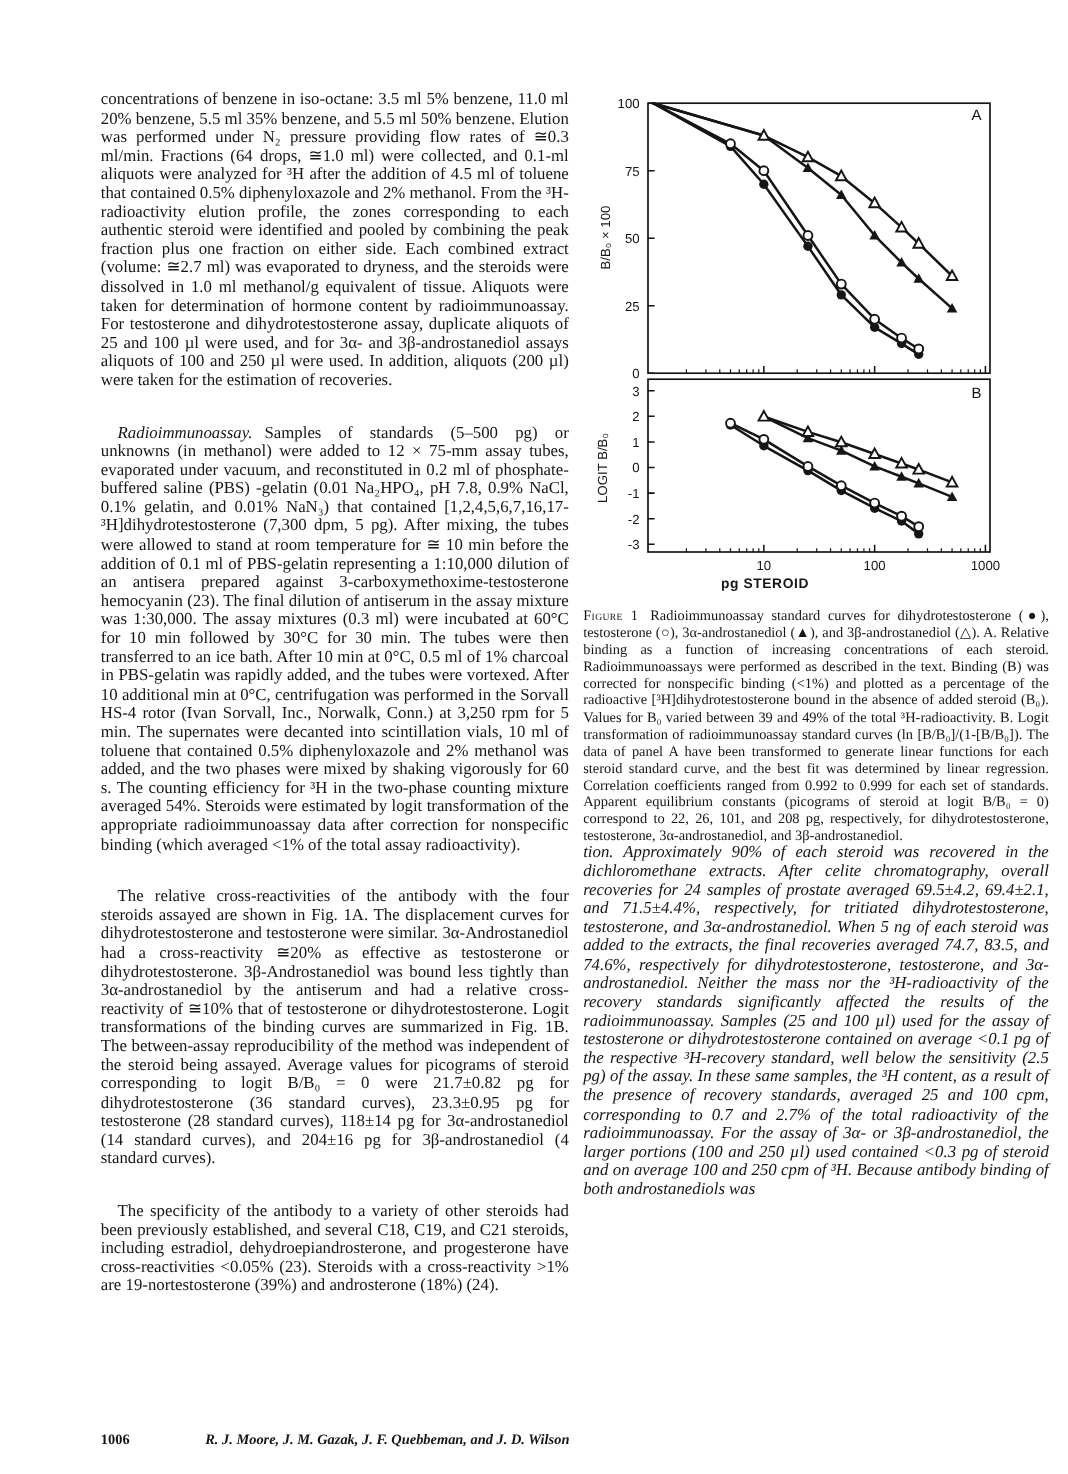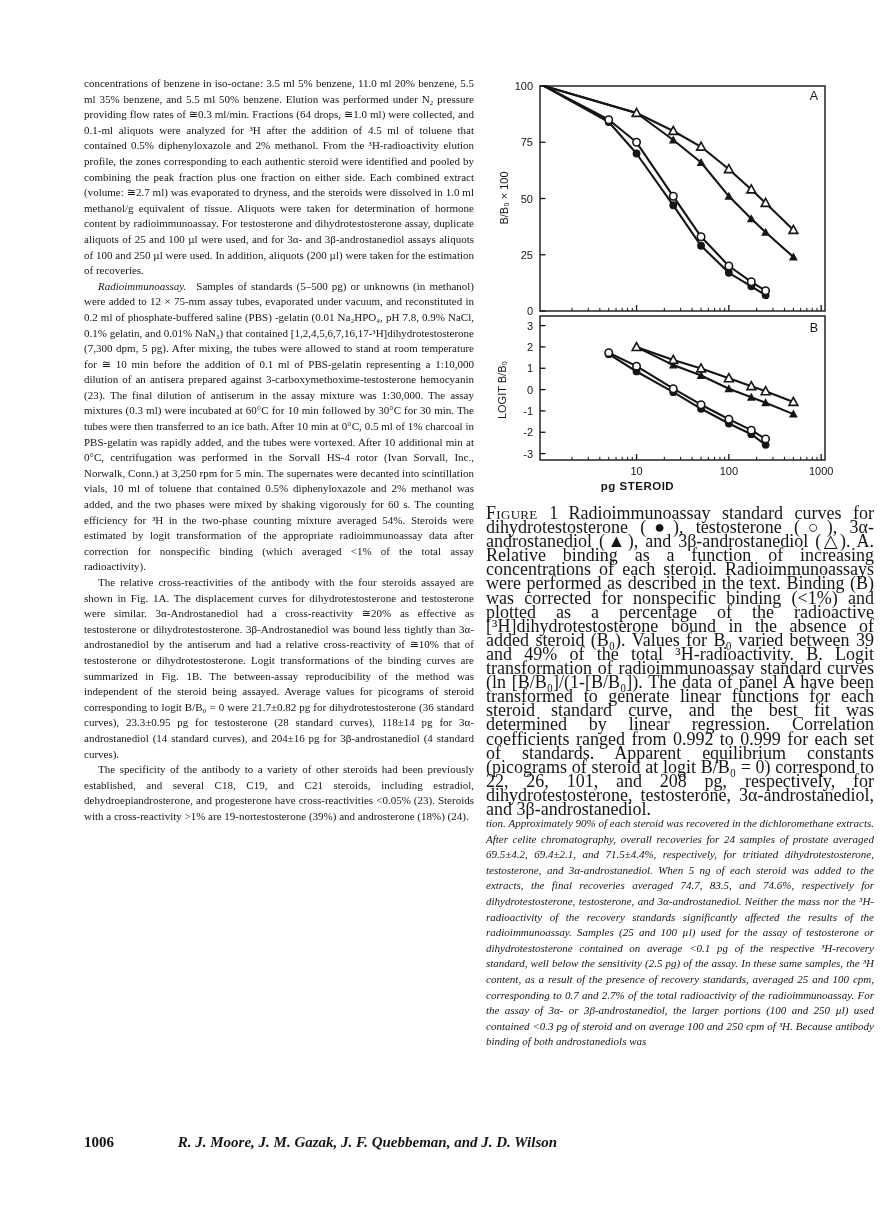--- a/index.html
+++ b/index.html
@@ -2,27 +2,27 @@
 <html><head>
 <meta charset="utf-8">
 <style>
   html,body{margin:0;padding:0;}
   body{background:#ffffff;width:890px;height:1228px;position:relative;
        font-family:"Liberation Serif","DejaVu Serif",serif;color:#151515;}
   .page{position:absolute;inset:0;background:#ffffff;}
   .col{position:absolute;top:76px;}
   .col-left{left:84px;width:390px;}
   .col-right{left:486px;width:388px;}
-  p.para{margin:0;font-size:11px;line-height:15.6px;text-align:justify;}
-  p.para.indent{text-indent:14px;}
+  p.para{margin:0;font-size:14px;line-height:15.6px;text-align:justify;}
+  p.para.indent{text-indent:14px;margin-top:28px;}
   .runin{font-style:italic;margin-right:10px;}
-  .caption{margin:10px 0 0 0;font-size:18px;line-height:14.1px;text-align:justify;}
+  .caption{margin:10px 0 0 0;font-size:12px;line-height:14.1px;text-align:justify;}
   .caption-lead{font-variant:small-caps;letter-spacing:.3px;margin-right:10px;}
   .cont{margin-top:26px;font-style:italic;}
-  .footer{position:absolute;left:84px;top:1134px;width:720px;font-size:15px;}
+  .footer{position:absolute;left:84px;top:1192px;width:720px;font-size:12px;}
   .pageno{font-weight:600;}
   .authors{font-style:italic;font-weight:600;margin-left:60px;}
   svg text{font-family:"Liberation Sans","DejaVu Sans",sans-serif;fill:#151515;}
   #fig{display:block;}
 </style>
 </head>
 <body>
 
 <div class="page">
 

